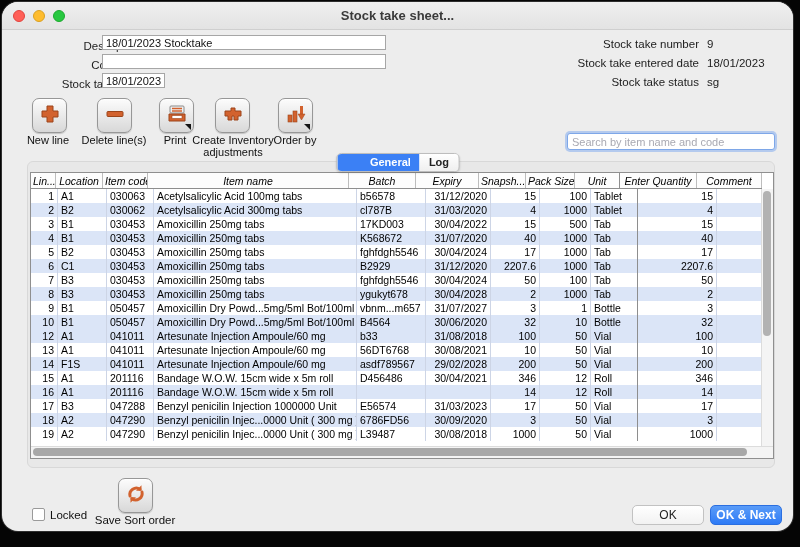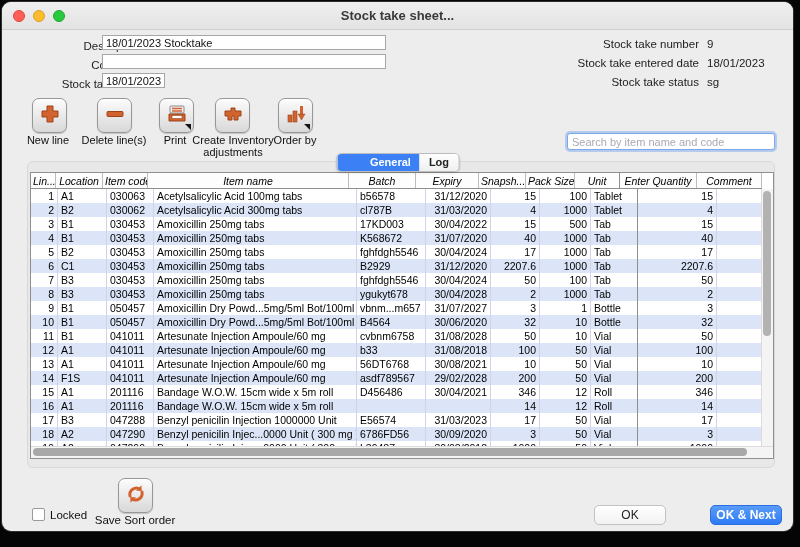--- a/index.html
+++ b/index.html
@@ -2,21 +2,21 @@
 <html><head>
 <meta charset="utf-8">
 <style>
   html,body{margin:0;padding:0;}
   body{
     width:800px;height:547px;position:relative;background:#050505;
     font-family:"Liberation Sans",sans-serif;overflow:hidden;
   }
   .window{
     position:absolute;left:2px;top:2px;width:791px;height:529px;
-    background:#ededed;border-radius:9px;overflow:hidden;
+    background:#ededed;border-radius:16px;overflow:hidden;
     box-shadow:0 0 0 1px rgba(80,80,80,.55);
   }
   
   .titlebar{height:27px;background:linear-gradient(#efefef,#e3e3e3);border-bottom:1px solid #cfcfcf;position:relative;}
   .title{text-align:center;font-size:13px;font-weight:bold;color:#3a3a3a;line-height:27px;}
   .traffic{position:absolute;left:11px;top:8px;display:flex;gap:8px;}
   .tl{width:12px;height:12px;border-radius:50%;box-sizing:border-box;}
   .tl.red{background:#ff5f57;border:1px solid #e0443e;}
   .tl.yellow{background:#febc2e;border:1px solid #d9a022;}
   .tl.green{background:#28c840;border:1px solid #1da92f;}
@@ -72,21 +72,21 @@
   .btable td.c8,.htable th.c8{border-right:1px solid #8e8e8e;}
   .vscroll{position:absolute;top:16px;right:0;width:11px;bottom:11px;background:#f4f4f4;border-left:1px solid #dcdcdc;}
   .vthumb{position:absolute;top:2px;left:1px;width:8px;height:145px;background:#b2b2b2;border-radius:4px;}
   .hscroll{position:absolute;left:0;right:0;bottom:0;height:11px;background:#f4f4f4;border-top:1px solid #dcdcdc;}
   .hthumb{position:absolute;left:2px;top:1px;height:8px;width:714px;background:#a8a8a8;border-radius:4px;}
   
   .locked{position:absolute;left:30px;top:506px;display:flex;align-items:center;gap:5px;font-size:11.5px;color:#111;}
   .checkbox{width:11px;height:11px;background:#fff;border:1px solid #9a9a9a;border-radius:2px;}
   .sortbtn{position:absolute;left:116px;top:476px;top:476px;}
   .sortlabel{position:absolute;left:82px;top:512px;width:102px;text-align:center;font-size:11.5px;color:#111;}
-  .okbtn{position:absolute;left:592px;top:503px;width:72px;height:20px;border-radius:5px;
+  .okbtn{position:absolute;left:630px;top:503px;width:72px;height:20px;border-radius:5px;
          background:linear-gradient(#ffffff,#f2f2f2);border:1px solid #c2c2c2;box-sizing:border-box;
          font-size:12px;color:#222;text-align:center;line-height:18px;}
   .oknext{position:absolute;left:708px;top:503px;width:72px;height:20px;border-radius:5px;
           background:linear-gradient(#5a9cf8,#2e7bf6);border:1px solid #2b6fe0;box-sizing:border-box;
           font-size:12px;color:#fff;font-weight:bold;text-align:center;line-height:18px;}
 </style>
 </head>
 <body>
 
 <div class="window">
@@ -327,33 +327,20 @@
               <td class="c2">050457</td>
               <td class="c3">Amoxicillin Dry Powd...5mg/5ml Bot/100ml</td>
               <td class="c4">B4564</td>
               <td class="c5">30/06/2020</td>
               <td class="c6">32</td>
               <td class="c7">10</td>
               <td class="c8">Bottle</td>
               <td class="c9">32</td>
               <td class="c10"></td>
             </tr>
-            <tr>
-              <td class="c0">11</td>
-              <td class="c1">B1</td>
-              <td class="c2">041011</td>
-              <td class="c3">Artesunate Injection Ampoule/60 mg</td>
-              <td class="c4">cvbnm6758</td>
-              <td class="c5">31/08/2028</td>
-              <td class="c6">50</td>
-              <td class="c7">10</td>
-              <td class="c8">Vial</td>
-              <td class="c9">50</td>
-              <td class="c10"></td>
-            </tr>
             <tr class="alt">
               <td class="c0">12</td>
               <td class="c1">A1</td>
               <td class="c2">041011</td>
               <td class="c3">Artesunate Injection Ampoule/60 mg</td>
               <td class="c4">b33</td>
               <td class="c5">31/08/2018</td>
               <td class="c6">100</td>
               <td class="c7">50</td>
               <td class="c8">Vial</td>

